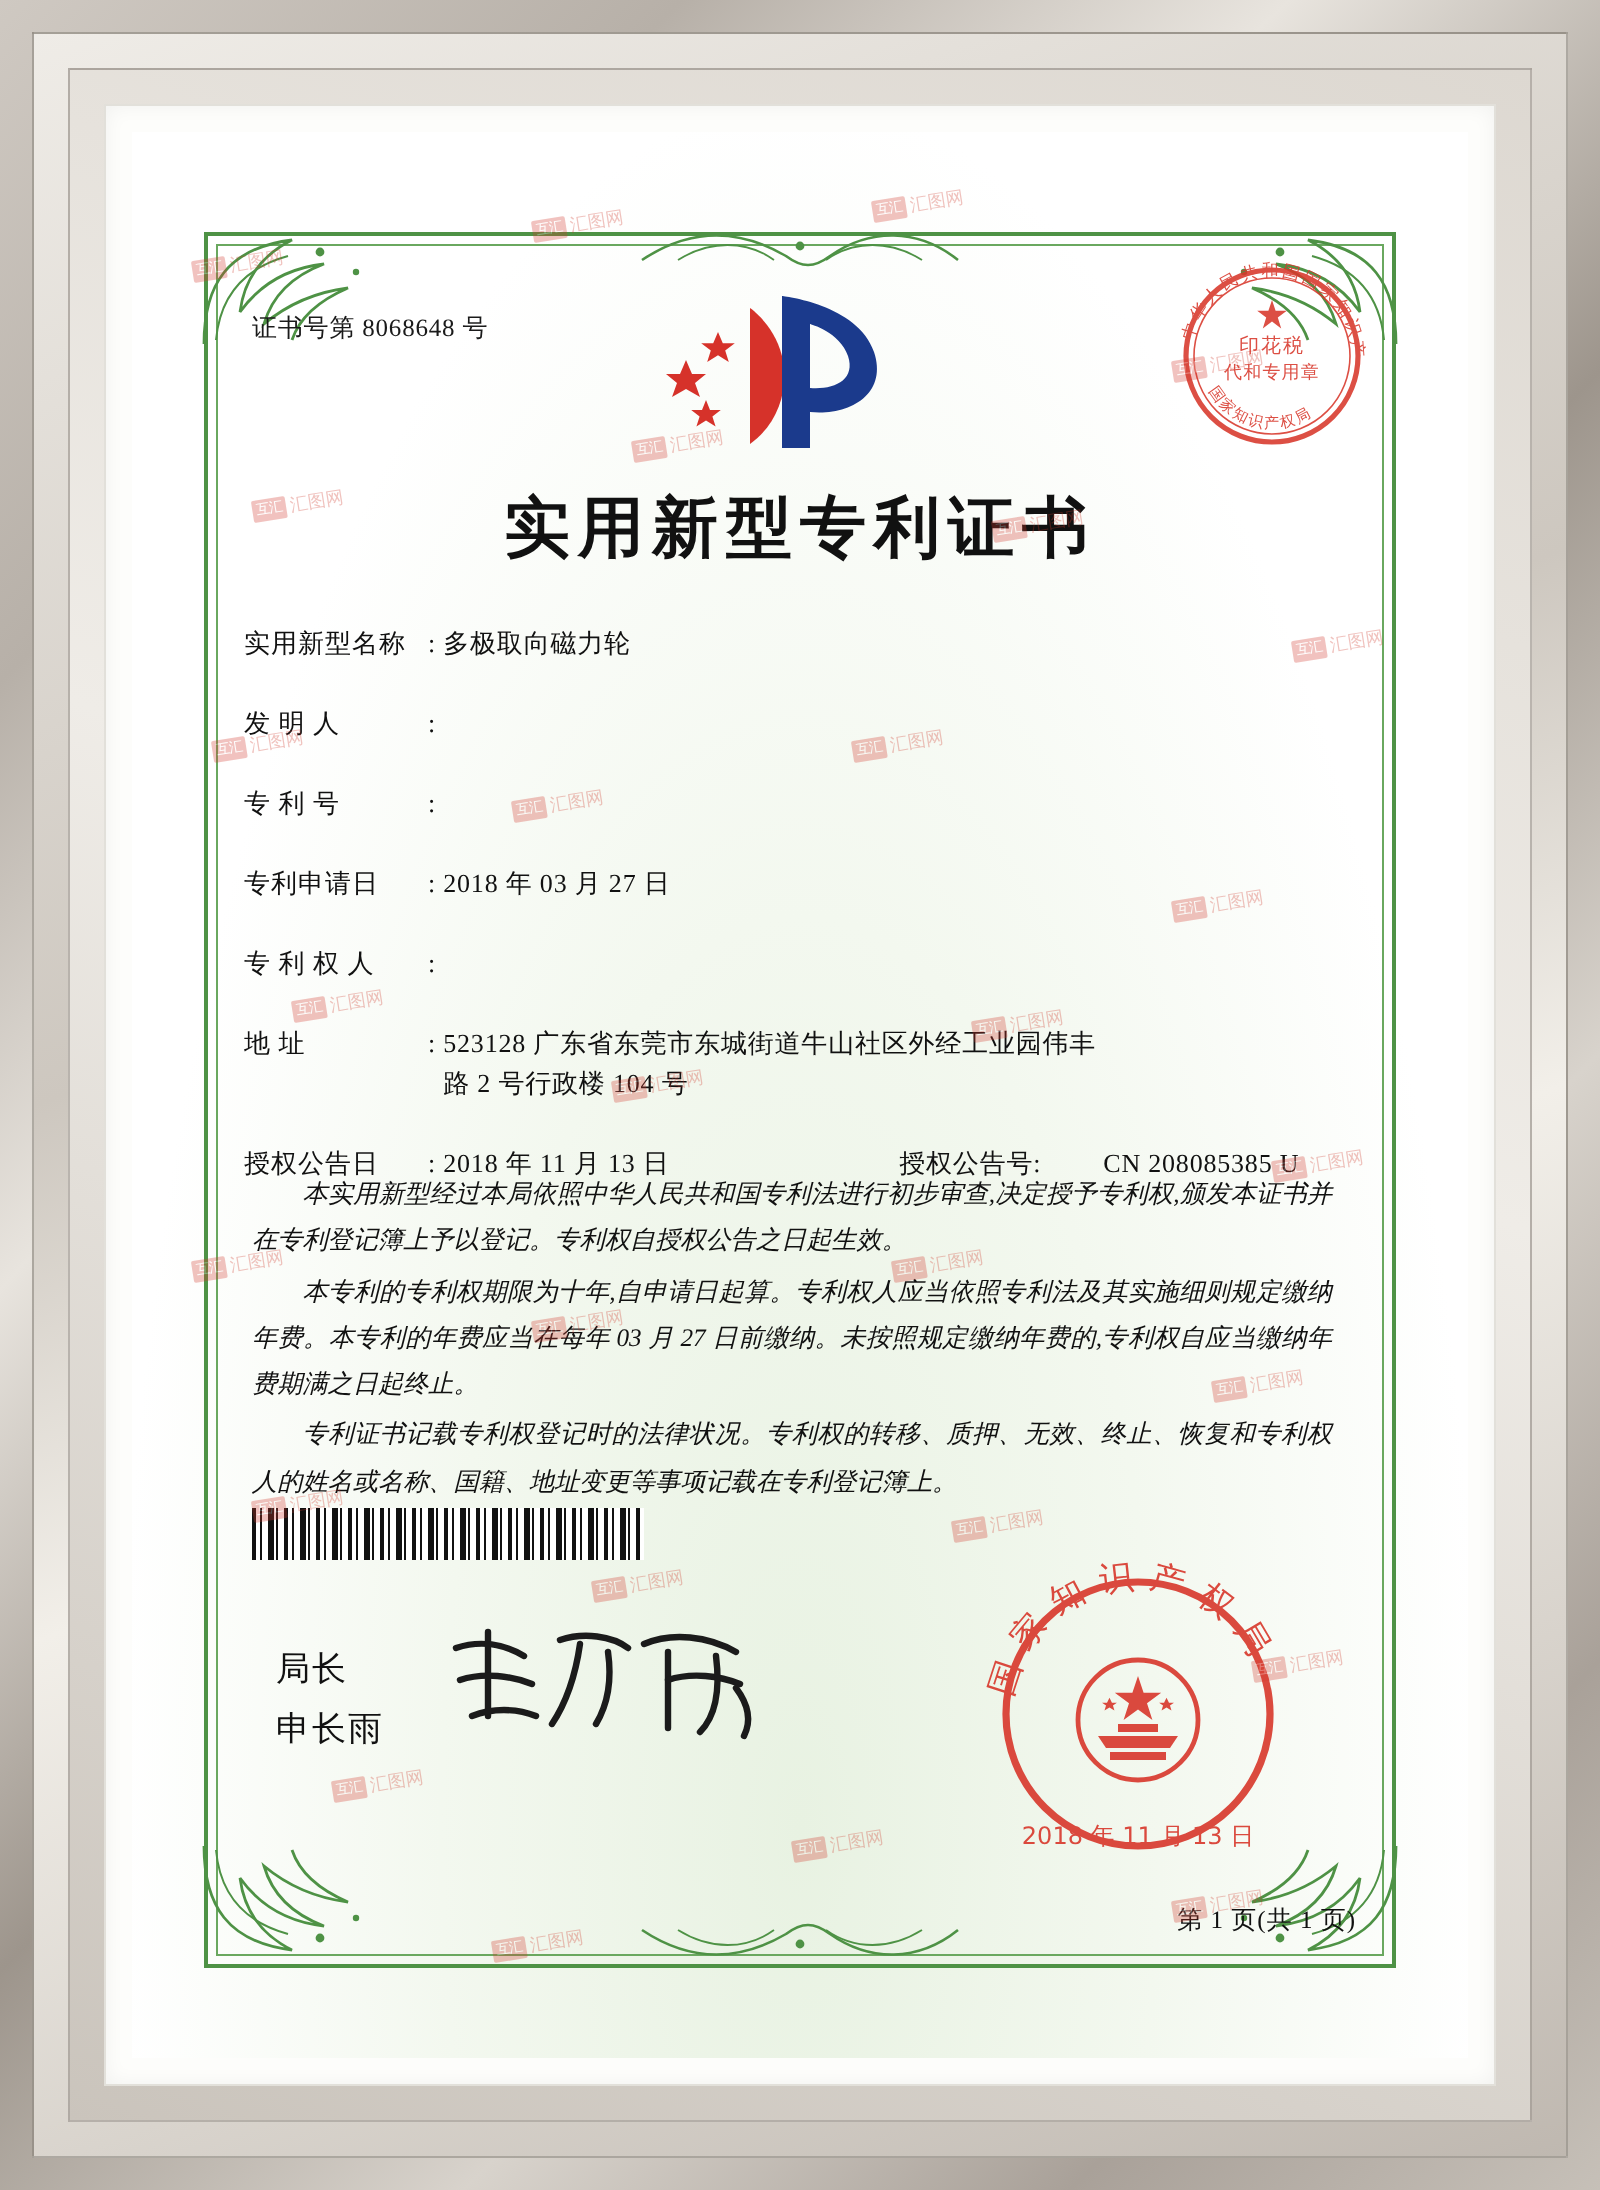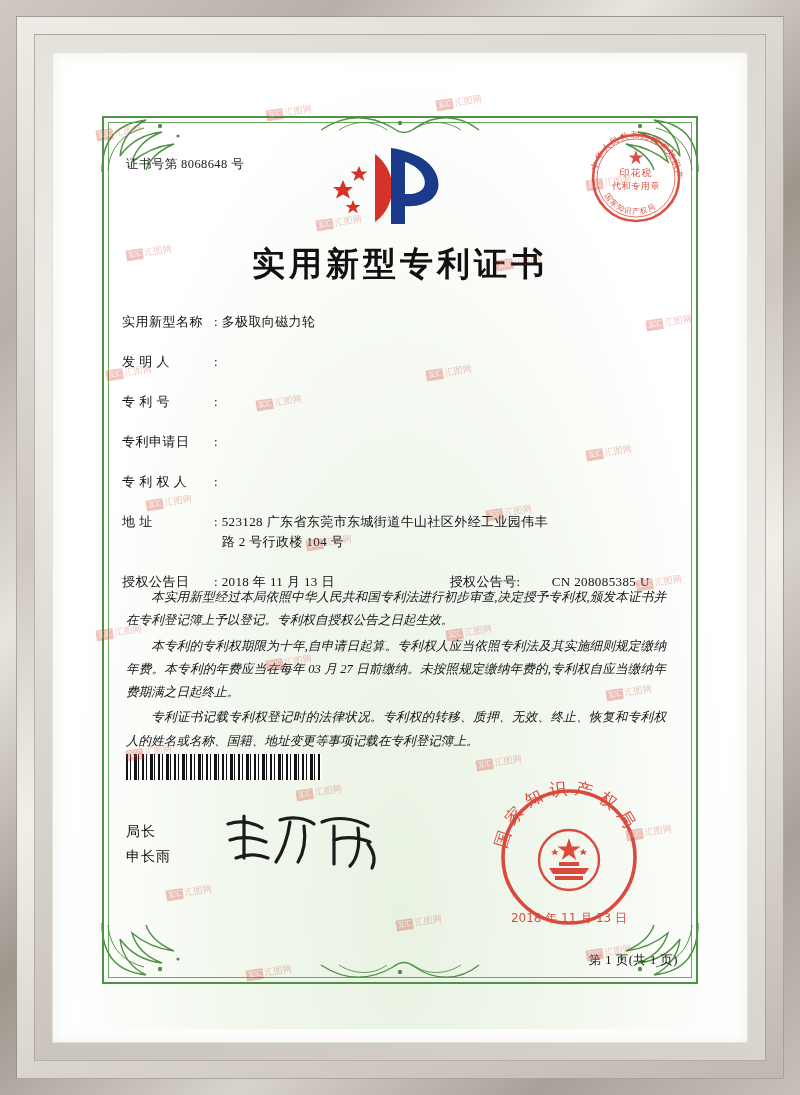--- a/index.html
+++ b/index.html
@@ -208,22 +208,22 @@
     background:
       repeating-linear-gradient(90deg,
         #111 0px, #111 2px, #fff 2px, #fff 4px,
         #111 4px, #111 5px, #fff 5px, #fff 8px,
         #111 8px, #111 11px, #fff 11px, #fff 12px,
         #111 12px, #111 13px, #fff 13px, #fff 16px);
   }
 
   .signature-block {
     position: absolute;
-    left: 4px; top: 686px;
-    font-size: 14px;
+    left: 16px; top: 686px;
+    font-size: 17px;
     color: #111;
     line-height: 1.75;
     letter-spacing: 1px;
   }
   .signature-script {
     position: absolute;
     left: 96px; top: 672px;
     width: 170px; height: 72px;
     color: #1b1b1b;
   }
@@ -380,20 +380,21 @@
         </div>
 
         <div class="field-row">
           <div class="field-label spread">专 利 号</div>
           <div class="field-colon">:</div>
         </div>
 
         <div class="field-row">
           <div class="field-label">专利申请日</div>
           <div class="field-colon">:</div>
+          <div class="field-value">2018 年 03 月 27 日</div>
         </div>
 
         <div class="field-row">
           <div class="field-label spread">专 利 权 人</div>
           <div class="field-colon">:</div>
         </div>
 
         <div class="field-row">
           <div class="field-label spread">地 址</div>
           <div class="field-colon">:</div>

